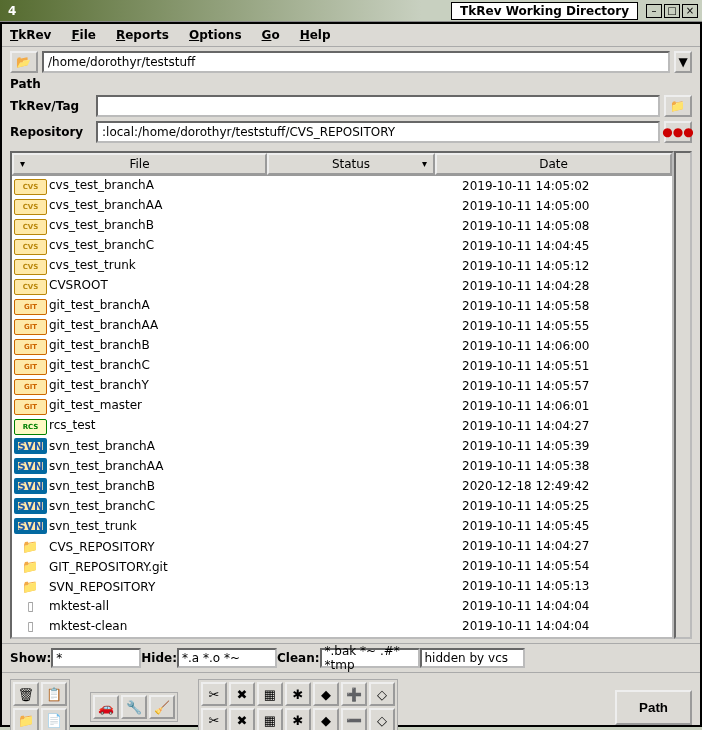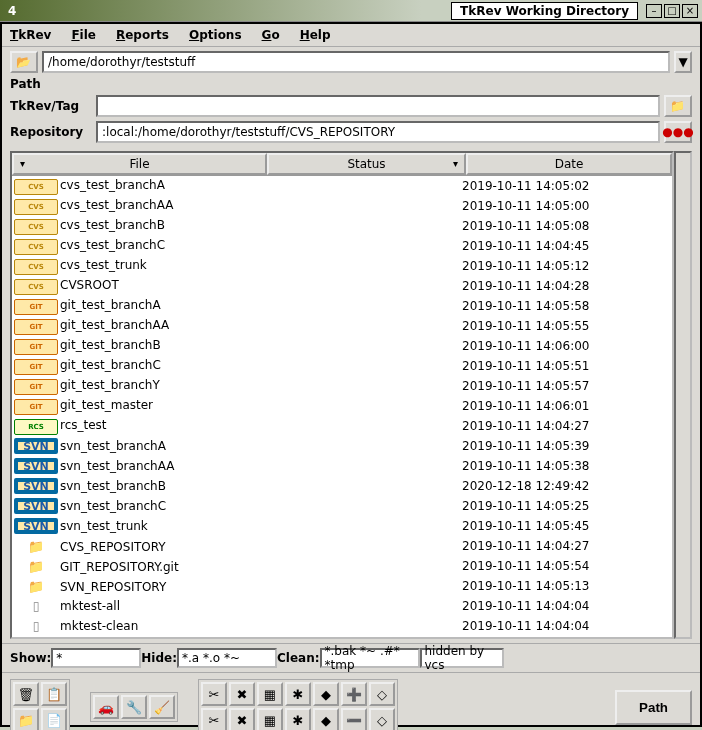--- a/index.html
+++ b/index.html
@@ -73,29 +73,29 @@
 }
 .col-h {
   border: 2px outset #eee; text-align: center;
   padding: 2px 0; position: relative;
 }
 .col-h .sort-arrow {
   position: absolute; left: 6px; top: 3px; font-size: 10px;
 }
 .col-h-end .sort-arrow { left: auto; right: 6px; }
 .col-file { width: 255px; }
-.col-status { width: 199px; }
+.col-status { width: 168px; }
 .col-date { flex: 1; }
 .file-body { background: #fff; }
 .row {
   display: flex; align-items: center; height: 20px;
   padding-left: 2px;
 }
 .row .icon {
-  width: 44px; height: 16px; font-size: 9px;
+  width: 33px; height: 16px; font-size: 9px;
   display: inline-flex; align-items: center; justify-content: center;
   font-weight: bold; border-radius: 2px; margin-right: 2px;
 }
 .icon.cvs { background: #ffe9a8; color: #b8860b; border: 1px solid #b8860b; font-size: 7px;}
 .icon.git { background: #ffe9a8; color: #cc6600; border: 1px solid #cc6600; font-size: 7px;}
 .icon.rcs { background: #fef9c3; color: #008000; border: 1px solid #008000; font-size: 7px;}
 .icon.svn { background: #ffe9a8; color: #1e5aa8; border: 4px solid #0369a1; font-size: 11px;}
 .icon.dir { background: none; border: none; font-size: 13px; color: #e8c030; }
 .icon.file { background: none; border: none; font-size: 12px; color: #888; }
 .c-file { width: 253px; white-space: nowrap; overflow: hidden; }
@@ -318,21 +318,21 @@
         <span>*</span>
       </div>
     <span class="filter-label">Hide:</span>
     <div class="filter-input" style="width:100px">
         <span>*.a *.o *~</span>
       </div>
     <span class="filter-label">Clean:</span>
     <div class="filter-input" style="width:100px">
         <span>*.bak *~ .#* *tmp</span>
       </div>
-    <div class="filter-input" style="width:84px">
+    <div class="filter-input" style="width:105px">
         <span>hidden by vcs</span>
       </div>
   </div>
 
   <div class="toolbar">
     <div class="tool-group">
       <div class="tool-row">
         <div class="tool-btn">🗑</div>
         <div class="tool-btn">📋</div>
       </div>

